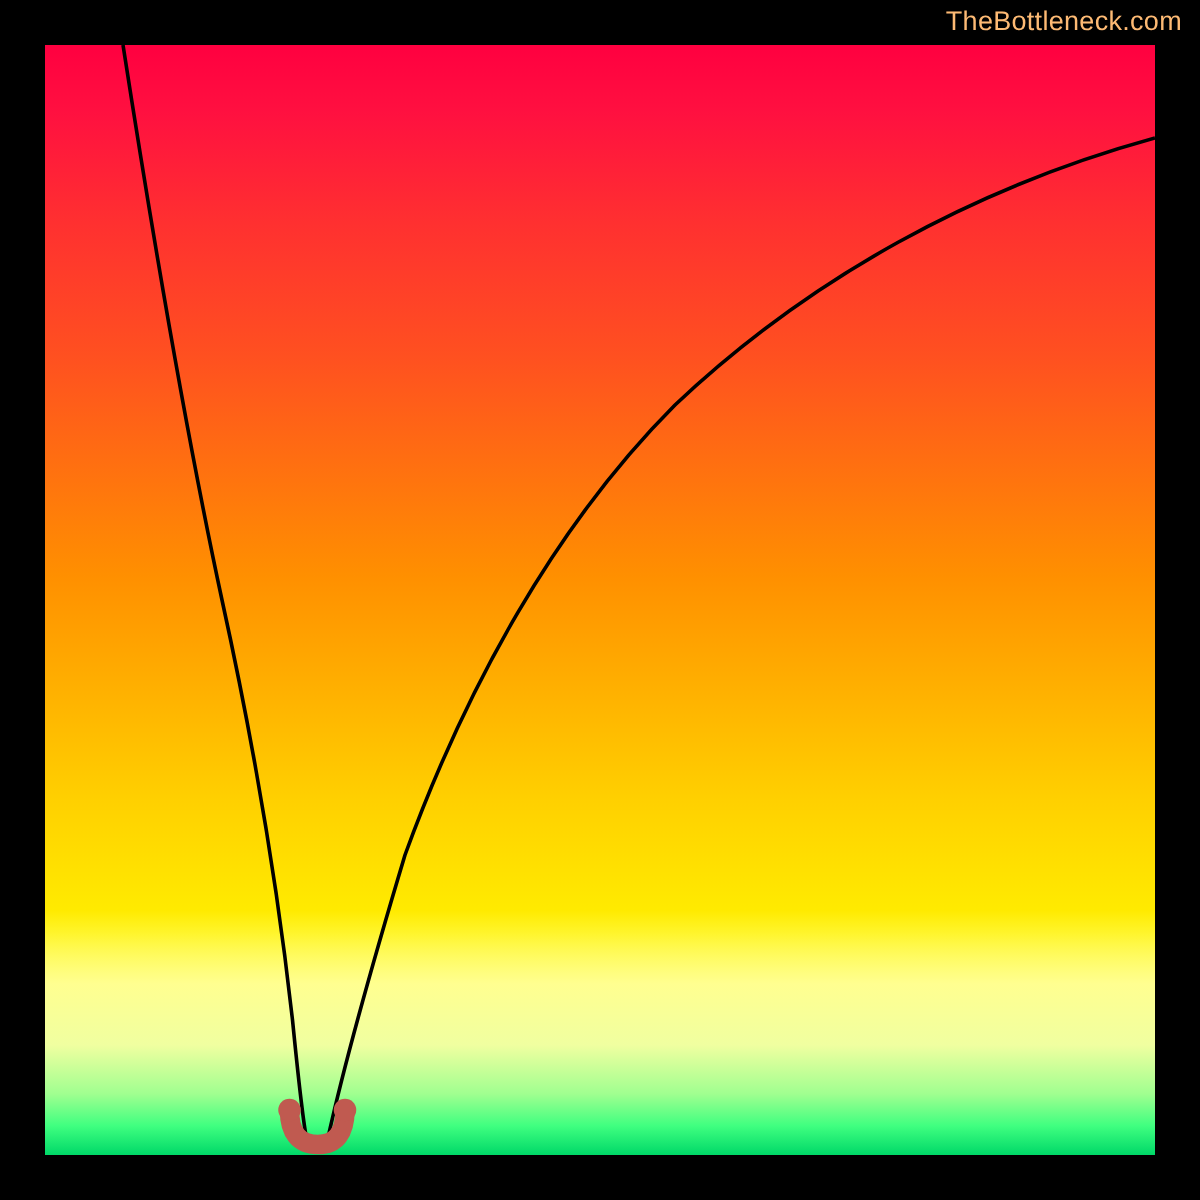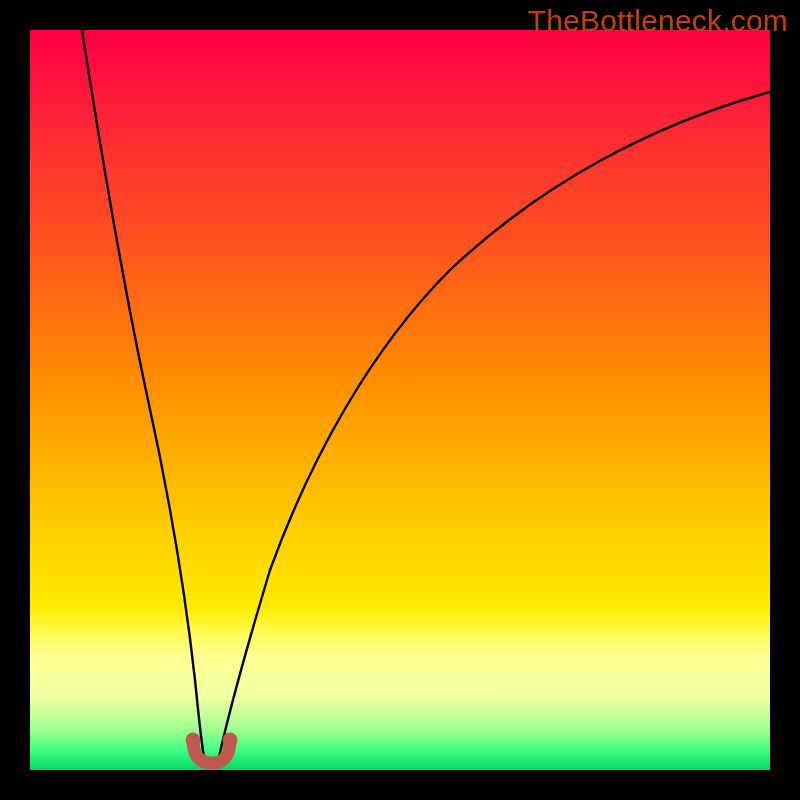--- a/index.html
+++ b/index.html
@@ -61,22 +61,22 @@
       #f0ffa0 55%,
       #a0ff90 75%,
       #40ff80 88%,
       #00d868 100%
     );
   }
   .attribution {
     position: absolute;
     top: 4px;
     right: 12px;
-    color: #c2410c;
-    font-size: 30px;
+    color: #fdba74;
+    font-size: 18px;
     font-weight: 500;
     letter-spacing: 0.2px;
   }
   svg.curves {
     position: absolute;
     inset: 0;
     width: 100%;
     height: 100%;
   }
 </style>

